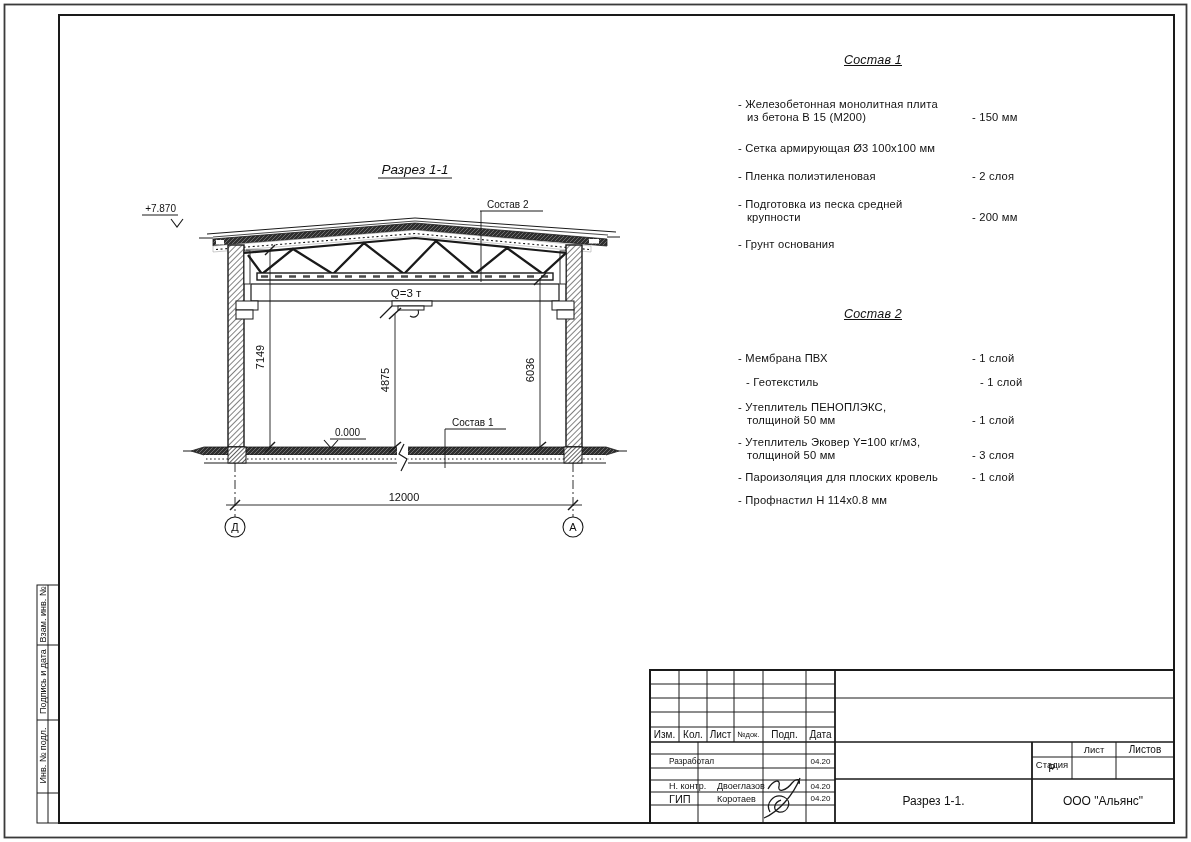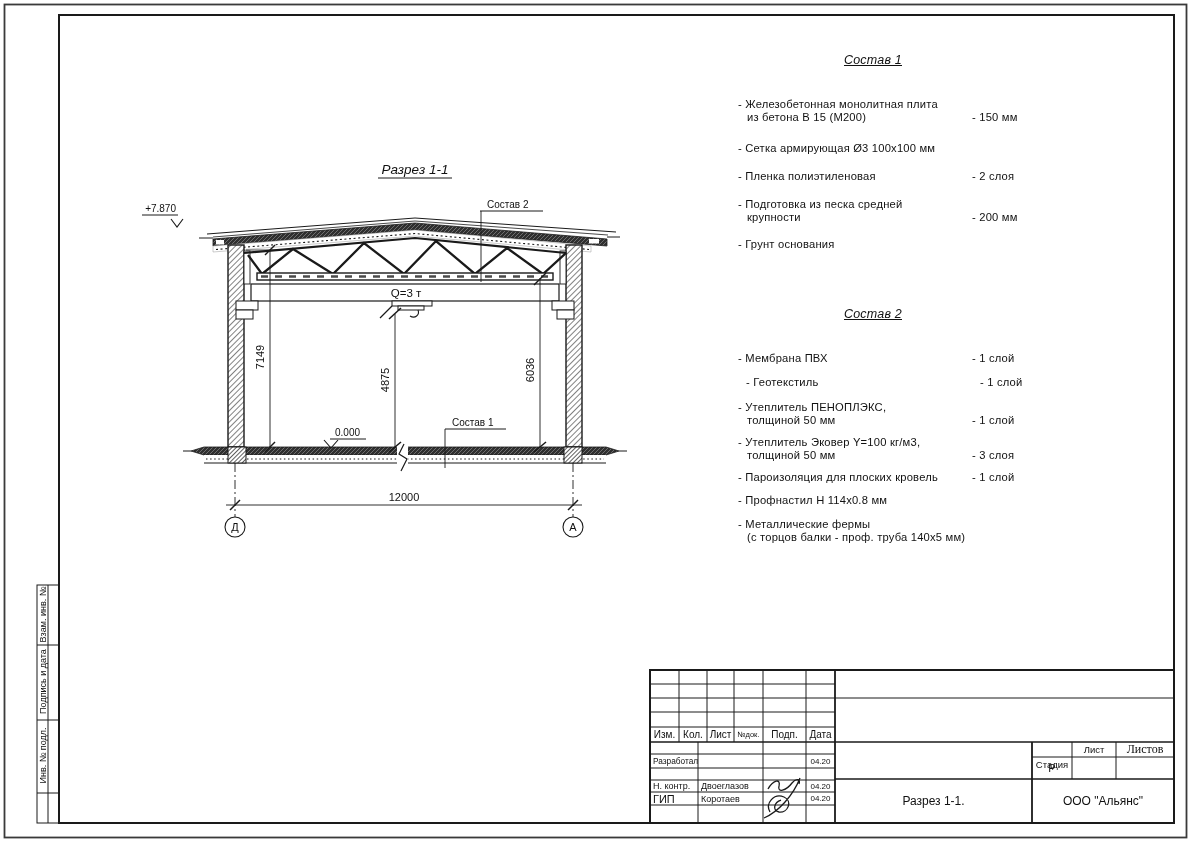--- a/index.html
+++ b/index.html
@@ -10,21 +10,21 @@
   svg text { font-family:"Liberation Sans", sans-serif; fill:#111; }
   
   .complist { position:absolute; width:302px; font-size:11.2px; line-height:13px; color:#111; letter-spacing:0.2px; }
   .clt { position:absolute; top:0; left:0; width:270px; text-align:center; font-style:italic; font-size:12.5px; text-decoration:underline; }
   .ci  { position:absolute; left:0; right:0; }
   .ci .l2 { padding-left:9px; }
   .ci .val { position:absolute; left:234px; top:0; white-space:nowrap; }
   .ci .val.v2 { top:13px; }
   
   .tbc { position:absolute; display:flex; align-items:center; justify-content:center; font-size:10px; white-space:nowrap; overflow:hidden; }
-  .tbc.left { justify-content:flex-start; padding-left:3px; }
+  .tbc.left { justify-content:flex-start; padding-left:19px; }
   
   .vlabel { position:absolute; width:72px; text-align:center; font-size:9px; line-height:11px; white-space:nowrap; transform:rotate(-90deg); }
 </style>
 </head>
 <body>
 
 <div class="sheet">
 
   <svg width="1191" height="842" viewBox="0 0 1191 842">
     <defs>
@@ -245,24 +245,20 @@
       <div class="l2">толщиной 50 мм</div>
       <span class="val v2">- 3 слоя</span>
     </div>
     <div class="ci" style="top:163px;">
       <div>- Пароизоляция для плоских кровель</div>
       <span class="val">- 1 слой</span>
     </div>
     <div class="ci" style="top:186px;">
       <div>- Профнастил Н 114х0.8 мм</div>
     </div>
-    <div class="ci" style="top:210px;">
-      <div>- Металлические фермы</div>
-      <div class="l2">(с торцов балки - проф. труба 140х5 мм)</div>
-    </div>
   </div>
 
   
   <div class="tbc" style="left:650px; top:727px; width:29px; height:15px;">Изм.</div>
   <div class="tbc" style="left:679px; top:727px; width:28px; height:15px;">Кол.</div>
   <div class="tbc" style="left:707px; top:727px; width:27px; height:15px;">Лист</div>
   <div class="tbc" style="left:734px; top:727px; width:29px; height:15px; font-size:7.5px;">№док.</div>
   <div class="tbc" style="left:763px; top:727px; width:43px; height:15px;">Подп.</div>
   <div class="tbc" style="left:806px; top:727px; width:29px; height:15px;">Дата</div>
 
@@ -272,21 +268,21 @@
   <div class="tbc left" style="left:650px; top:780px; width:48px; height:12px; font-size:9px;">Н. контр.</div>
   <div class="tbc left" style="left:698px; top:780px; width:65px; height:12px; font-size:9px;">Двоеглазов</div>
   <div class="tbc" style="left:806px; top:780px; width:29px; height:12px; font-size:8px;">04.20</div>
 
   <div class="tbc left" style="left:650px; top:792px; width:48px; height:13px; font-size:11px;">ГИП</div>
   <div class="tbc left" style="left:698px; top:792px; width:65px; height:13px; font-size:9px;">Коротаев</div>
   <div class="tbc" style="left:806px; top:792px; width:29px; height:13px; font-size:8px;">04.20</div>
 
   <div class="tbc" style="left:1032px; top:742px; width:40px; height:15px; font-size:9.5px;margin-top:15px;">Стадия</div>
   <div class="tbc" style="left:1072px; top:742px; width:44px; height:15px; font-size:9.5px;">Лист</div>
-  <div class="tbc" style="left:1116px; top:742px; width:58px; height:15px; font-size:12px;font-family:Liberation Serif, serif;">Листов</div>
+  <div class="tbc" style="left:1116px; top:742px; width:58px; height:15px; font-size:10px;">Листов</div>
   <div class="tbc" style="left:1032px; top:757px; width:40px; height:22px; font-size:11px;">Р</div>
 
   <div class="tbc" style="left:835px; top:779px; width:197px; height:44px; font-size:12px;">Разрез 1-1.</div>
   <div class="tbc" style="left:1032px; top:779px; width:142px; height:44px; font-size:12px;">ООО "Альянс"</div>
 
   
   <div class="vlabel" style="left:7px; top:609px;">Взам. инв. №</div>
   <div class="vlabel" style="left:7px; top:676px;">Подпись и дата</div>
   <div class="vlabel" style="left:7px; top:750px;">Инв. № подл.</div>
 

